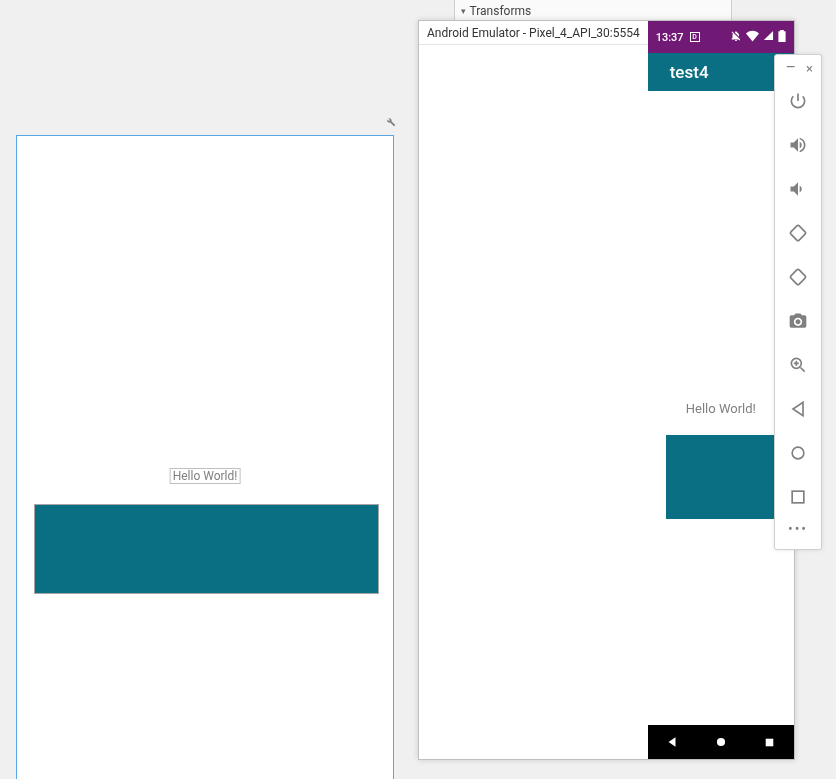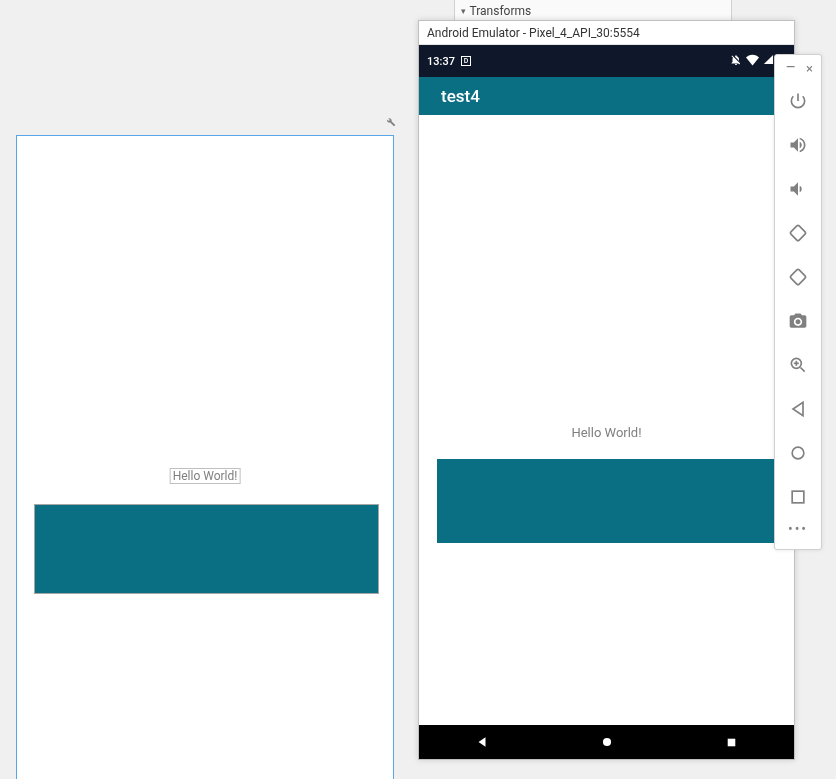--- a/index.html
+++ b/index.html
@@ -86,42 +86,41 @@
   .emu-window {
     position: absolute;
     top: 20px;
     left: 418px;
     width: 377px;
     height: 740px;
     background: #ffffff;
     border: 1px solid #c0c0c0;
     box-shadow: 0 0 6px rgba(0,0,0,0.15);
     display: flex;
-    flex-direction: column;
   }
   .emu-titlebar {
     height: 24px;
     display: flex;
     align-items: center;
     padding: 0 8px;
     font-size: 12px;
     color: #333;
     background: #ffffff;
     border-bottom: 1px solid #e6e6e6;
   }
   .emu-device {
     flex: 1;
     position: relative;
     background: #ffffff;
     display: flex;
     flex-direction: column;
   }
   .emu-statusbar {
     height: 22px;
-    background: #0f172a;
+    background: #701a75;
     color: #fff;
     display: flex;
     align-items: center;
     justify-content: space-between;
     padding: 16px 8px;
     font-size: 11px;
     font-weight: 500;
   }
   .emu-status-left { display: flex; align-items: center; gap: 6px; }
   .emu-status-left .sq {

